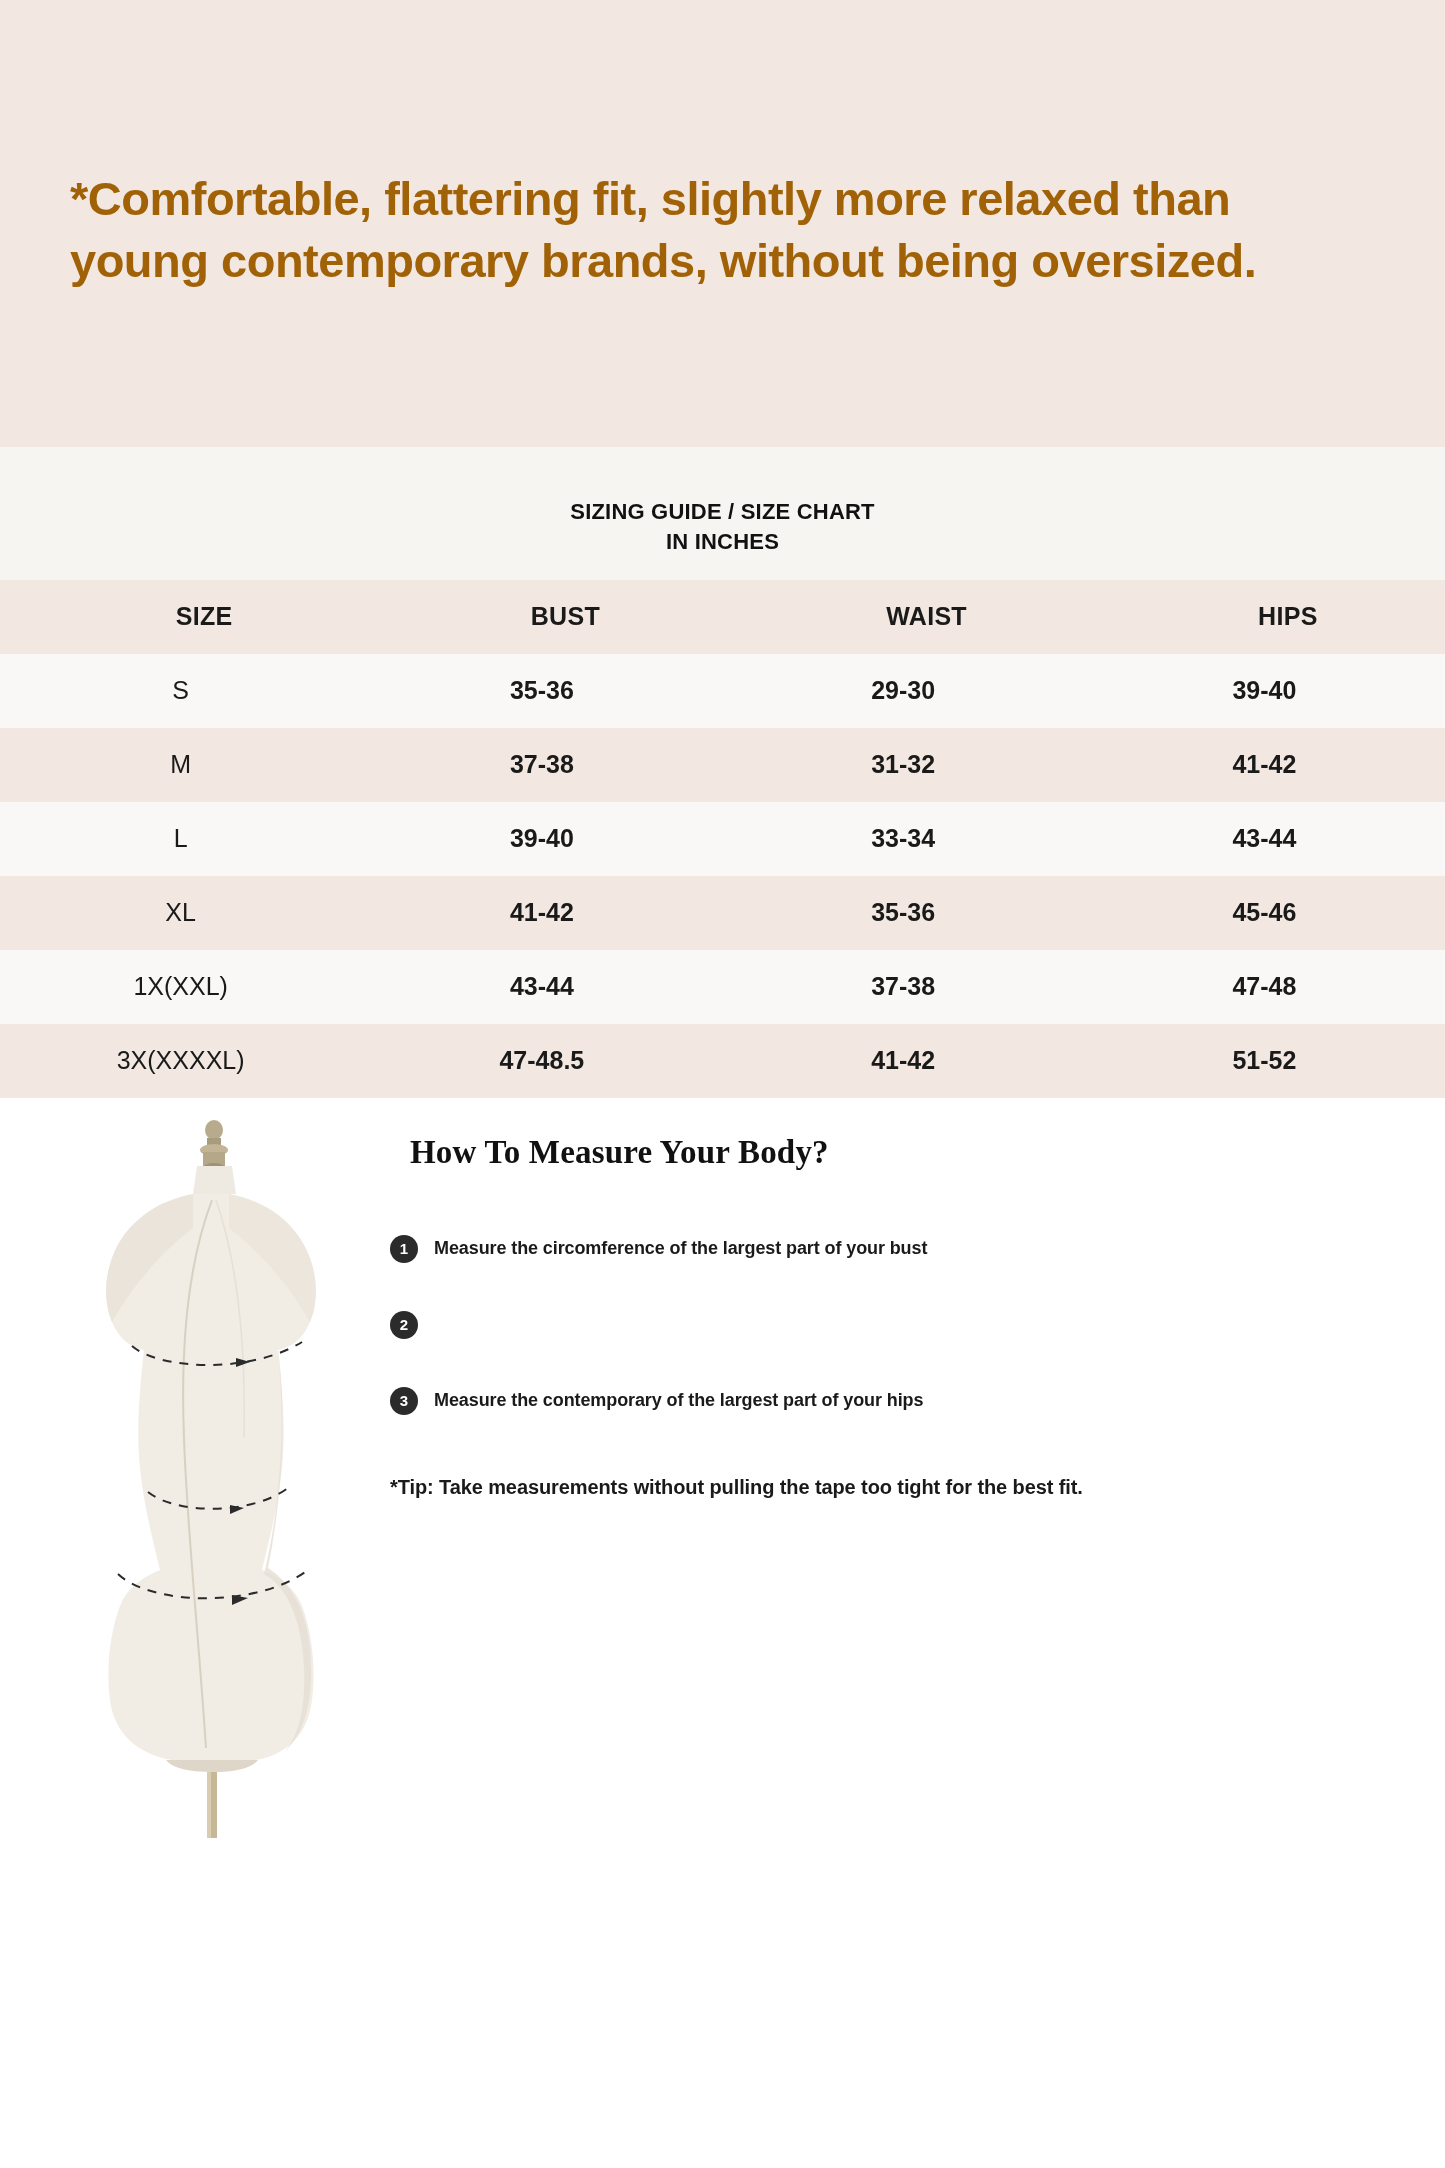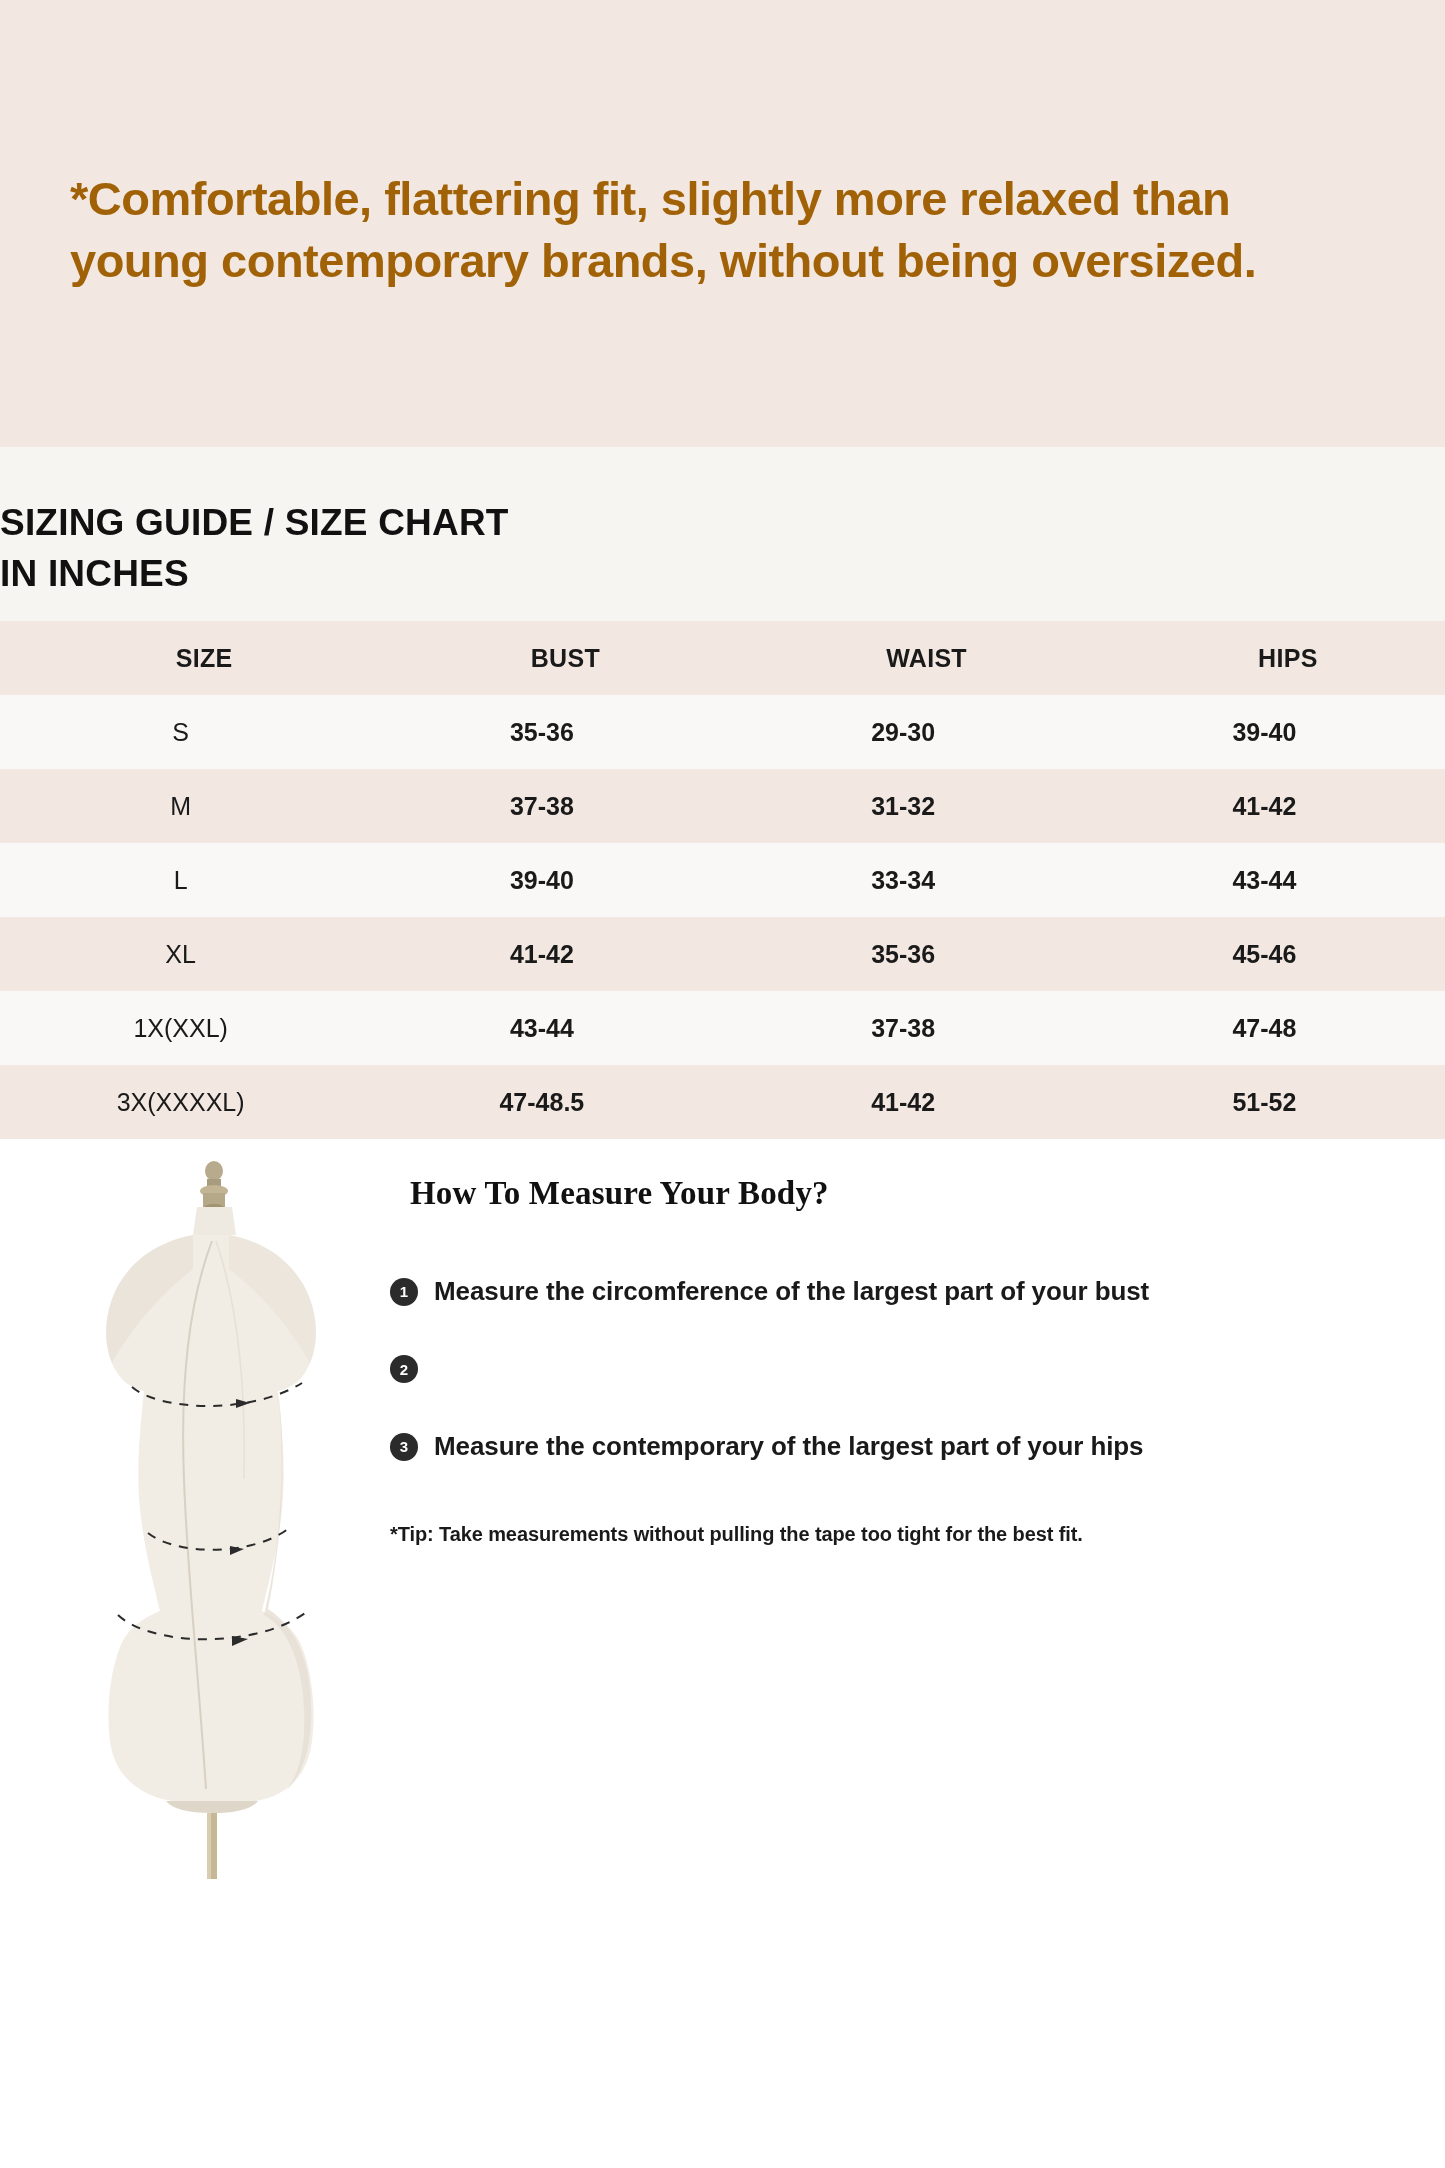--- a/index.html
+++ b/index.html
@@ -31,21 +31,22 @@
     color: #a16207;
     max-width: 1290px;
   }
 
   
   .chart-section {
     background: #f7f5f2;
     padding-top: 36px;
   }
   .chart-title {
-    font-size: 37px;
+    text-align: center;
+    font-size: 22px;
     font-weight: 700;
     letter-spacing: 0.2px;
     line-height: 1.38;
     color: #111111;
     padding: 14px 0 22px 0;
   }
   table.size-table {
     width: 100%;
     border-collapse: collapse;
     table-layout: fixed;
@@ -126,21 +127,21 @@
     background: #2b2b2b;
     color: #ffffff;
     font-size: 15px;
     font-weight: 700;
     display: flex;
     align-items: center;
     justify-content: center;
     margin-right: 16px;
   }
   .step-text {
-    font-size: 26px;
+    font-size: 18px;
     font-weight: 700;
     color: #1a1a1a;
     letter-spacing: -0.1px;
   }
   .tip {
     margin-top: 61px;
     font-size: 20px;
     font-weight: 700;
     color: #1a1a1a;
     letter-spacing: -0.1px;

